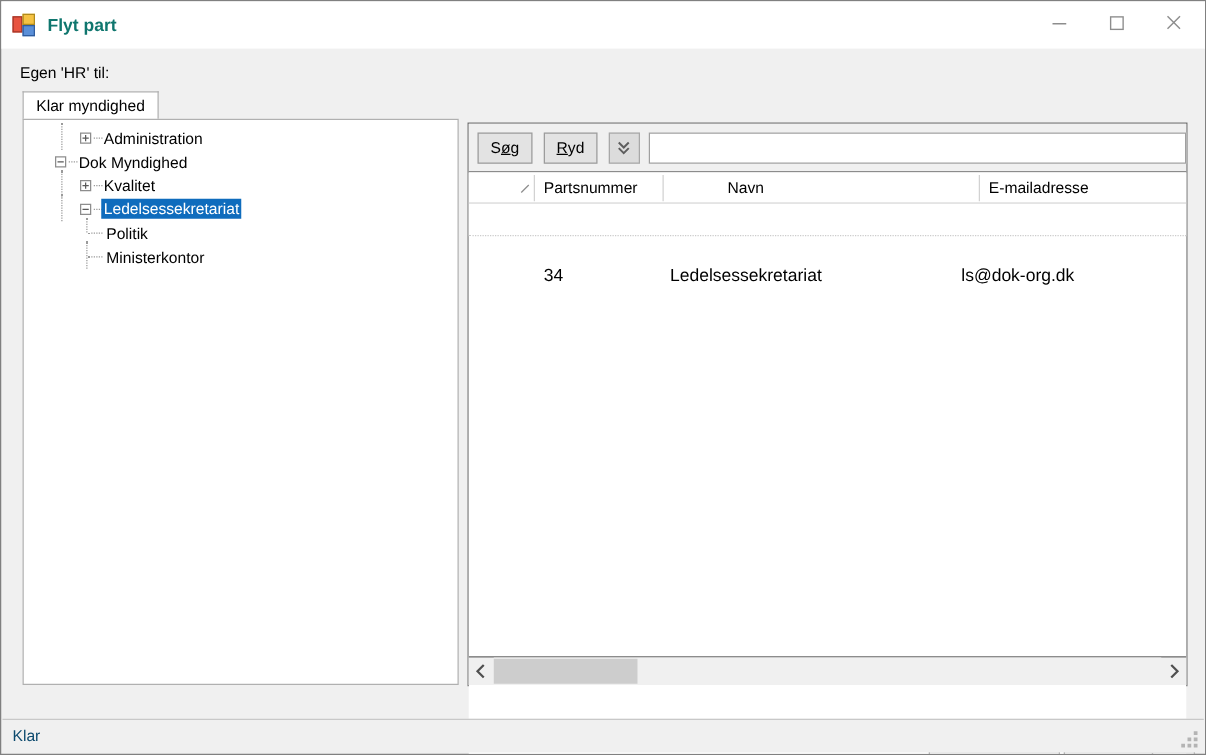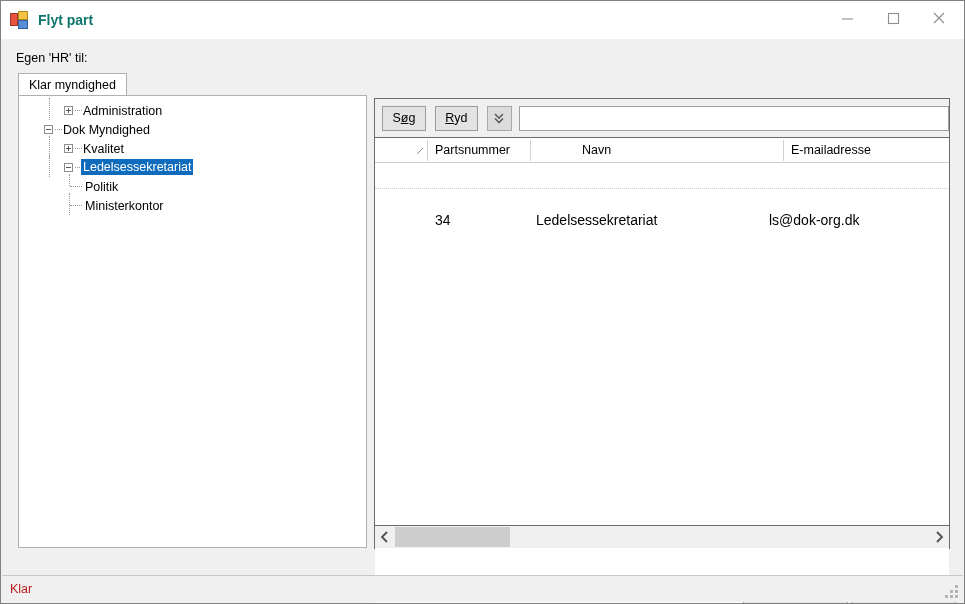--- a/index.html
+++ b/index.html
@@ -251,21 +251,21 @@
   #btn-cancel { left: 849px; top: 554px; }
 
   
   #statusbar {
     position: absolute; left: 1px; bottom: 1px;
     width: 961px; height: 27px;
     background: #f0f0f0;
     border-top: 1px solid #c8c8c8;
     display: flex; align-items: center;
   }
-  #status-text { margin-left: 8px; font-size: 12.5px; color: #b91c1c; }
+  #status-text { margin-left: 8px; font-size: 12.5px; color: #0c4a6e; }
   #grip { position: absolute; right: 4px; bottom: 3px; width: 14px; height: 14px; }
   #grip i {
     position: absolute;
     width: 3px; height: 3px;
     background: #b4b4b4;
   }
 </style>
 </head>
 <body>
 

